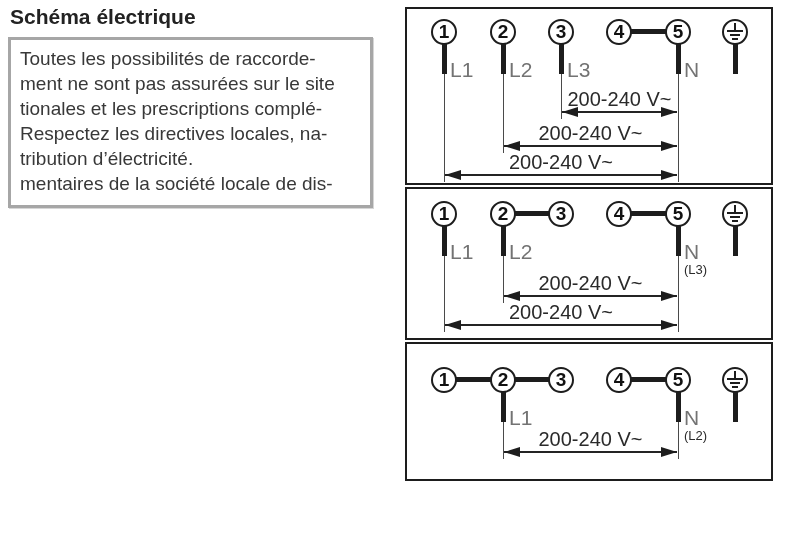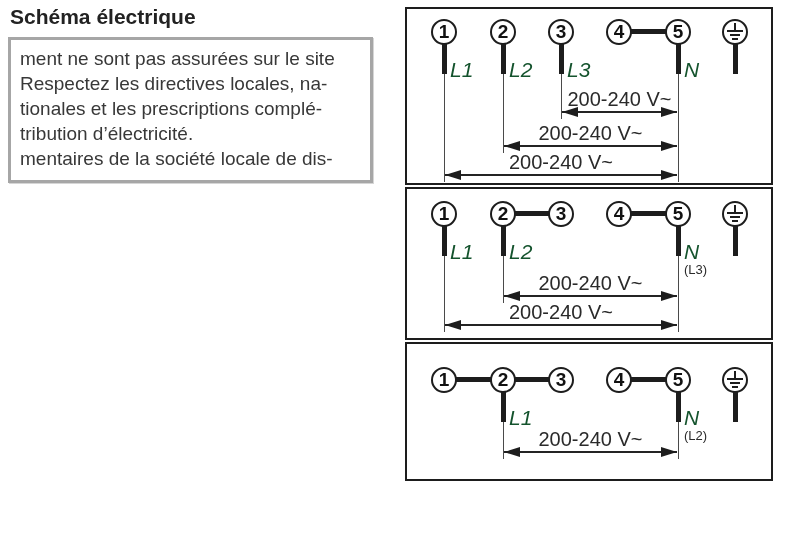--- a/index.html
+++ b/index.html
@@ -22,34 +22,35 @@
   .term span{display:inline-block;font-size:19px;font-weight:bold;line-height:22px;color:#111;}
   .pin{position:absolute;width:5px;background:#1d1d1d;}
   .bridge{position:absolute;height:5px;background:#1d1d1d;}
   .thin{position:absolute;width:1px;background:#4a4a4a;}
   .aline{position:absolute;height:2px;background:#242424;}
   .ah{position:absolute;width:0;height:0;border-top:5px solid transparent;
       border-bottom:5px solid transparent;}
   .ah.l{border-right:16px solid #1d1d1d;}
   .ah.r{border-left:16px solid #1d1d1d;}
   .alabel{position:absolute;width:160px;text-align:center;font-size:20px;color:#2a2a2a;}
-  .plabel{position:absolute;font-size:21px;color:#14532d;font-style:italic;}
+  .plabel{position:absolute;font-size:21px;color:#737373;}
   .slabel{position:absolute;font-size:13px;color:#2a2a2a;}
   .gm{position:absolute;background:#1d1d1d;}
 </style>
 </head>
 <body>
 
 <div class="stage">
   <h1 class="title">Schéma électrique</h1>
 
   <div class="note">
+    <div class="nl">Toutes les possibilités de raccorde-</div>
     <div class="nl">ment ne sont pas assurées sur le site</div>
+    <div class="nl">tionales et les prescriptions complé-</div>
     <div class="nl">Respectez les directives locales, na-</div>
-    <div class="nl">tionales et les prescriptions complé-</div>
     <div class="nl">tribution d’électricité.</div>
     <div class="nl">mentaires de la société locale de dis-</div>
   </div>
 
   <div class="panel" id="panel">
       <div class="dbox" style="top: 0px; height: 178px;">
         <div class="thin" style="left: 37px; top: 63px; height: 110px;"></div>
         <div class="thin" style="left: 96px; top: 63px; height: 81px;"></div>
         <div class="thin" style="left: 154px; top: 63px; height: 47px;"></div>
         <div class="thin" style="left: 271px; top: 63px; height: 110px;"></div>

